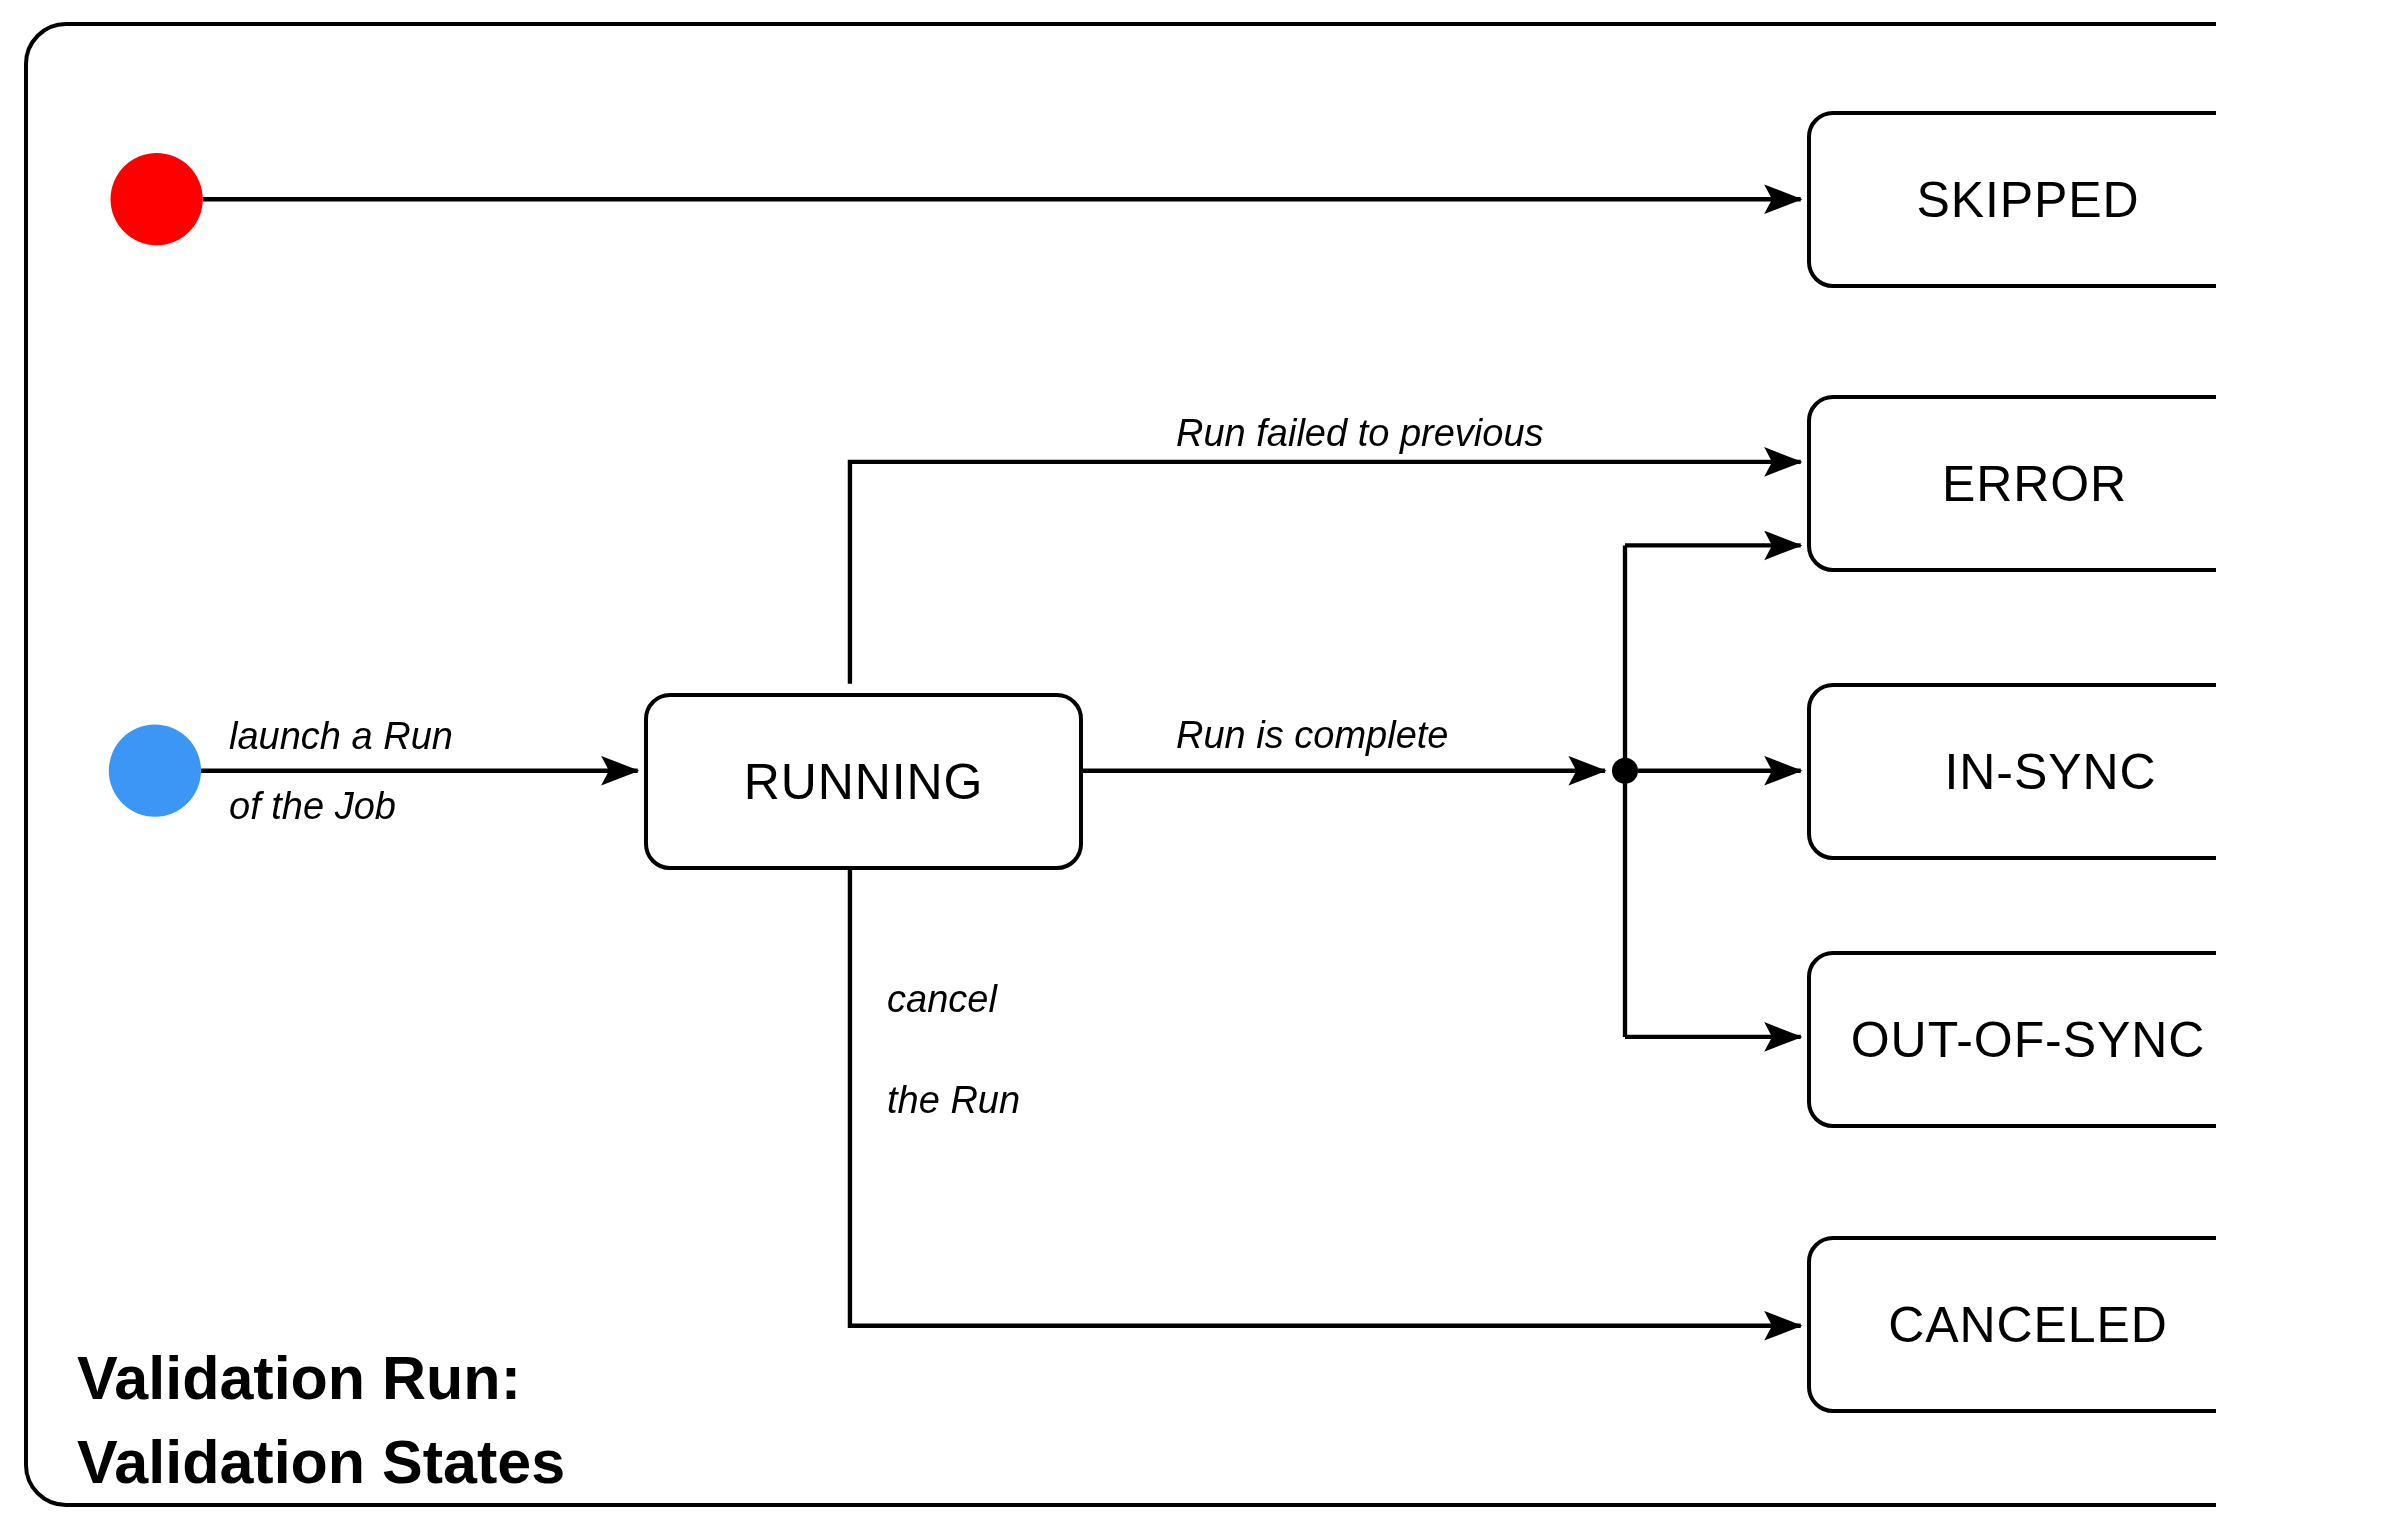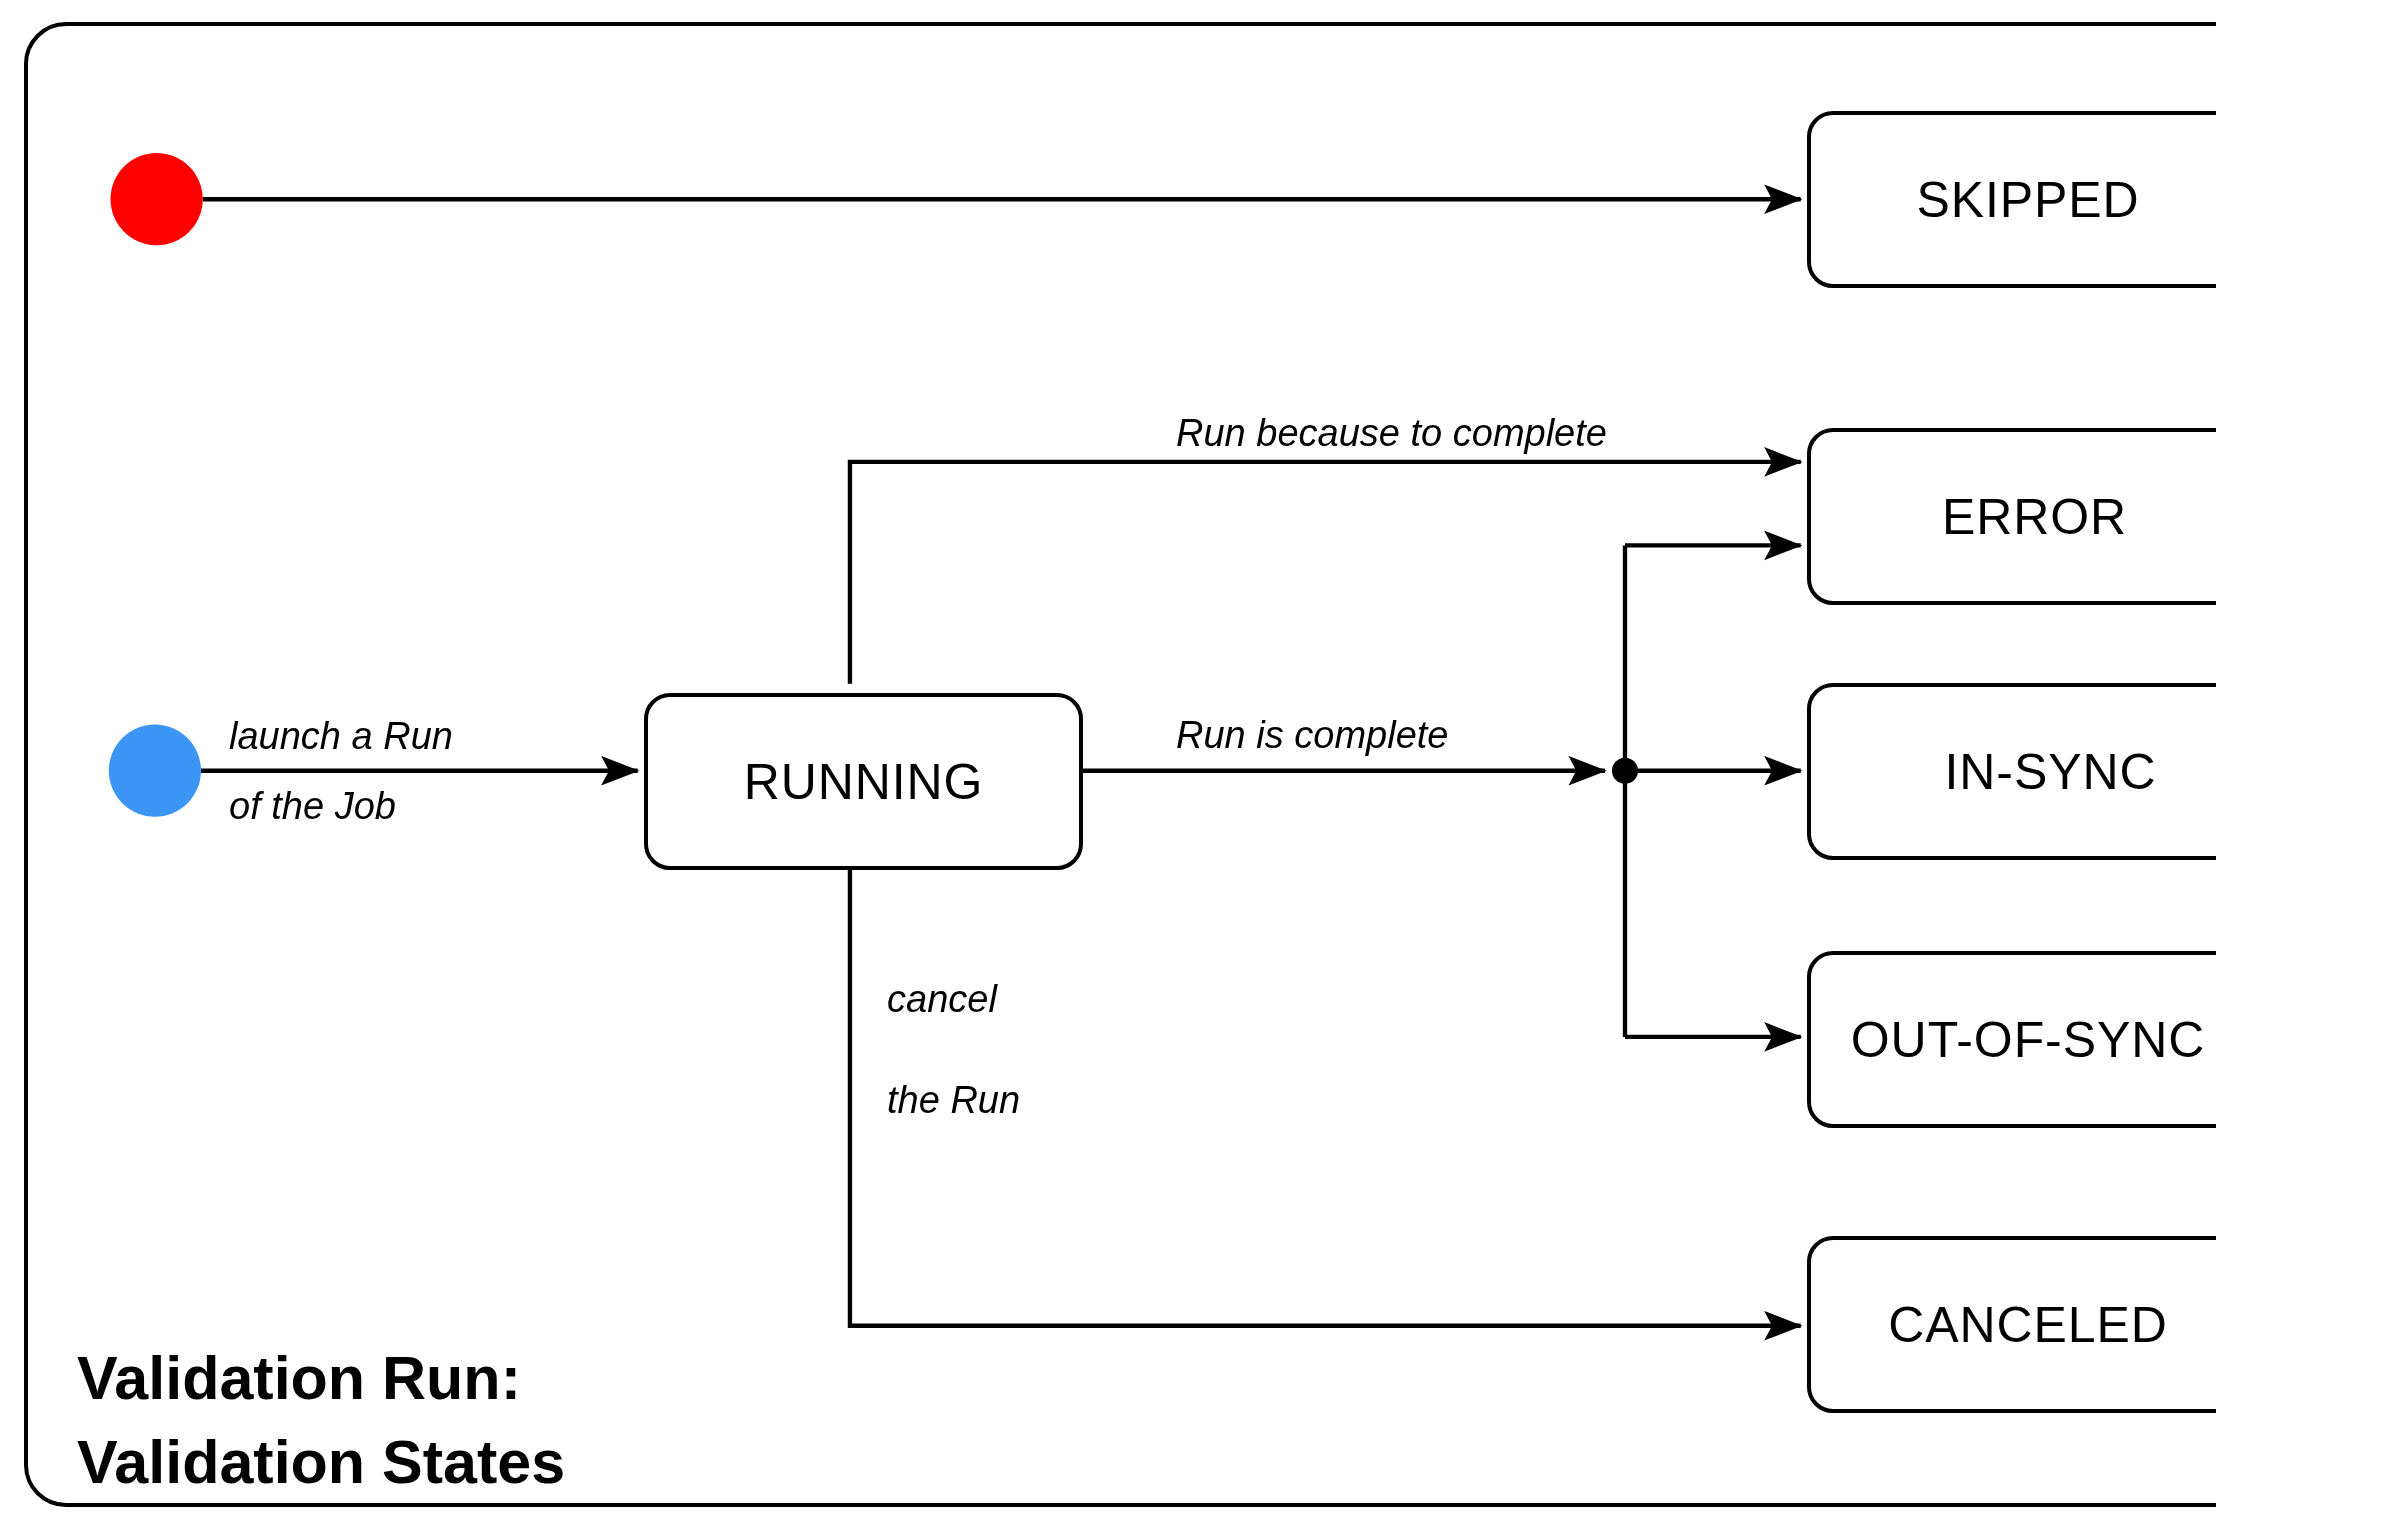--- a/index.html
+++ b/index.html
@@ -41,21 +41,21 @@
     box-sizing: border-box;
     background: #ffffff;
     display: flex;
     align-items: center;
     justify-content: center;
     font-size: 50px;
     letter-spacing: 0.9px;
     color: #000000;
   }
   .state.skipped   { left: 1807px; top: 111px; }
-  .state.error     { left: 1807px; top: 428px; padding-left: 13px; }
+  .state.error     { left: 1807px; top: 395px; padding-left: 13px; }
   .state.insync    { left: 1807px; top: 683px; padding-left: 45px; }
   .state.outofsync { left: 1807px; top: 951px; }
   .state.canceled  { left: 1807px; top: 1236px; }
   .state.running   { left: 644px;  top: 682px; width: 439px; margin-top: 11px; }
 
   .edge-label {
     position: absolute;
     font-style: italic;
     font-size: 38px;
     line-height: 56px;
@@ -136,21 +136,21 @@
     <span>CANCELED</span>
   </div>
   <div class="state running">
     <span>RUNNING</span>
   </div>
 
 
   <div class="edge-label lbl-launch-1">launch a Run</div>
   <div class="edge-label lbl-launch-2">of the Job</div>
 
-  <div class="edge-label lbl-failed">Run because to complete</div>
+  <div class="edge-label lbl-failed">Run failed to previous</div>
 
   <div class="edge-label lbl-complete">Run is complete</div>
 
   <div class="edge-label lbl-cancel">
     <span>cancel</span>
     <span>the Run</span>
   </div>
 
   <div class="diagram-title">
     <span>Validation Run:</span>

